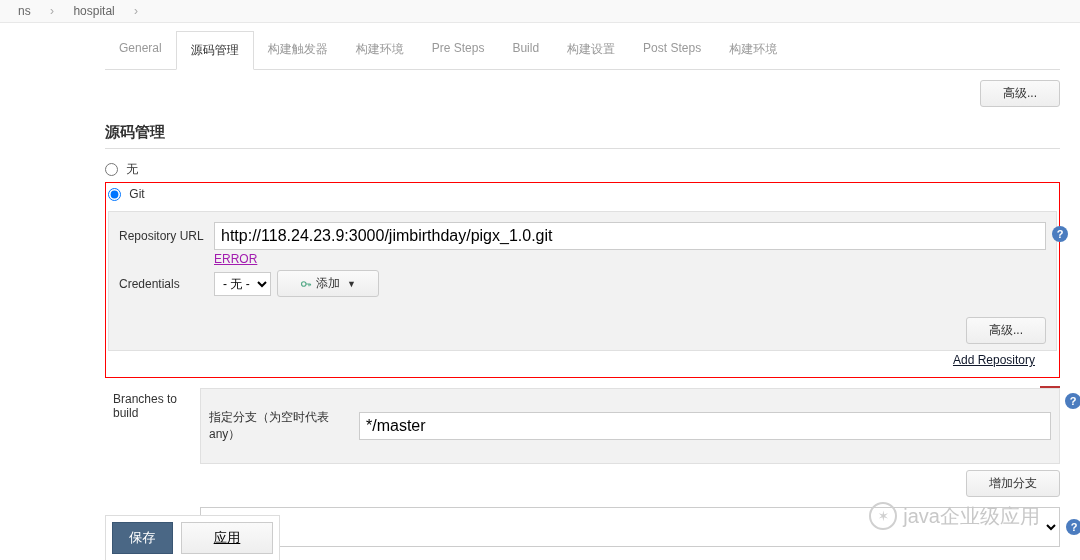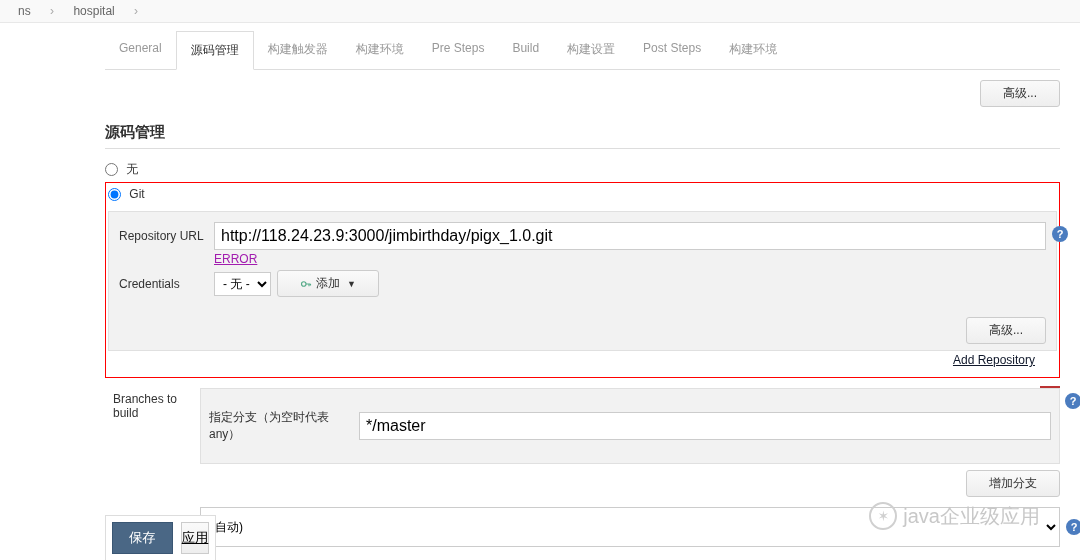--- a/index.html
+++ b/index.html
@@ -7,21 +7,21 @@
 .breadcrumb { background: #f9f9f9; border-bottom: 1px solid #e8e8e8; padding: 4px 10px; font-size: 12px; color: #666; }
 .breadcrumb span { margin: 0 8px; text-align: center; }
 .breadcrumb .sep { color: #aaa; }
 .main { margin-left: 105px; margin-right: 20px; }
 .tabs { display: flex; border-bottom: 1px solid #ddd; margin-top: 8px; }
 .tab { padding: 10px 14px; color: #999; font-size: 12px; cursor: pointer; }
 .tab.active { color: #333; background: #fff; border: 1px solid #ddd; border-bottom: 1px solid #fff; margin-bottom: -1px; }
 .advanced-row { display: flex; justify-content: flex-end; padding: 10px 0; }
 .btn { background: linear-gradient(#fafafa, #eee); border: 1px solid #ccc; border-radius: 3px; padding: 4px 22px; font-size: 12px; cursor: pointer; color: #333; }
 .btn-primary { background: #4a6785; color: #fff; border: 1px solid #3a5673; padding: 0 16px; }
-.btn-apply { background: linear-gradient(#fafafa, #eee); border: 1px solid #ccc; padding: 6px 0; text-decoration: underline; }
+.btn-apply { background: linear-gradient(#fafafa, #eee); border: 1px solid #ccc; padding: 6px 32px; text-decoration: underline; }
 .section-title { font-size: 15px; font-weight: bold; padding: 6px 0; border-bottom: 1px solid #ddd; margin-bottom: 8px; }
 .radio-row { padding: 4px 0; font-size: 12px; }
 .radio-row input { margin-right: 5px; vertical-align: middle; }
 .git-box { border: 1.5px solid red; padding: 0 2px 4px 2px; margin-bottom: 8px; }
 .field-group { display: flex; margin: 6px 0; }
 .field-label { width: 95px; padding: 6px 4px 0 8px; font-size: 12px; color: #333; }
 .field-body { flex: 1; }
 .sub-row { display: flex; align-items: center; margin-bottom: 2px; position: relative; }
 .sub-label { width: 95px; font-size: 12px; padding-right: 8px; }
 .text-input { flex: 1; border: 1px solid #ccc; padding: 4px 6px; font-size: 16px; background: #fff; }

